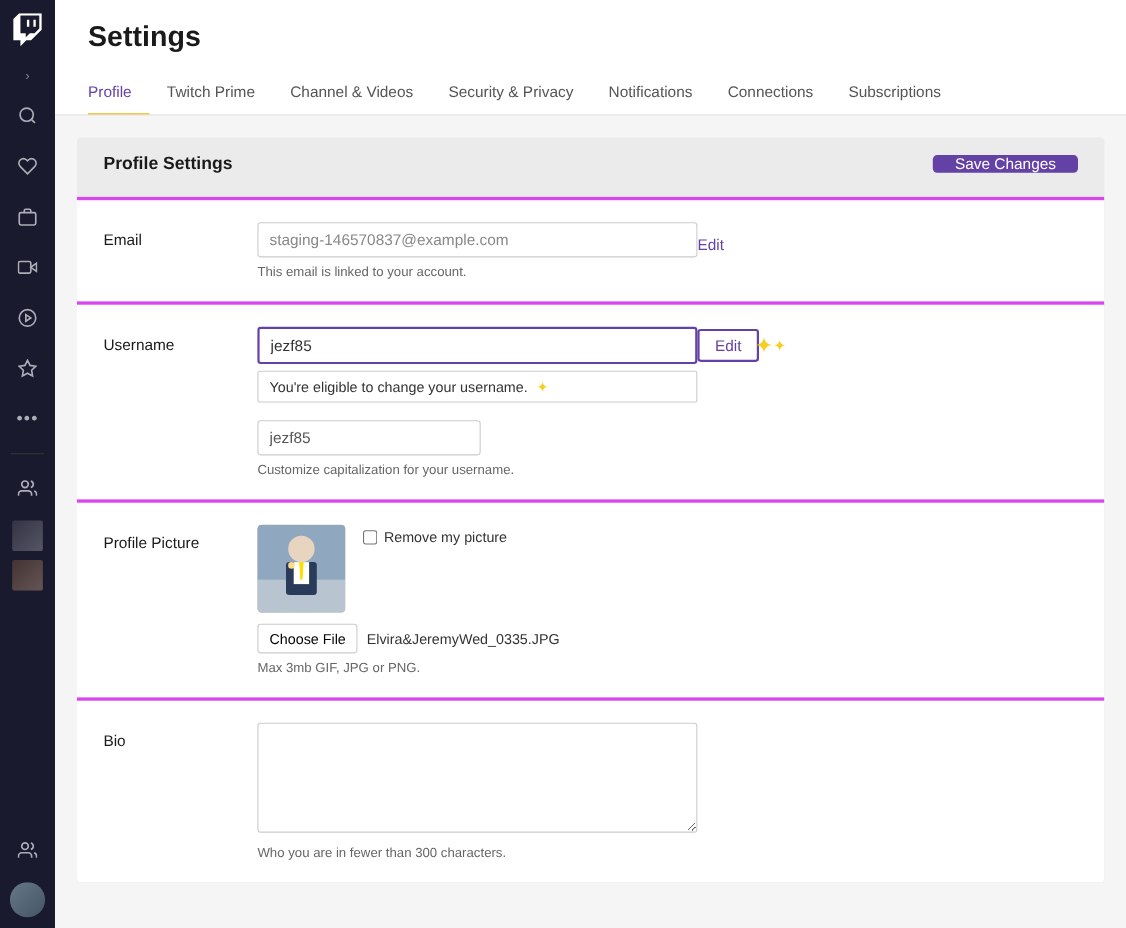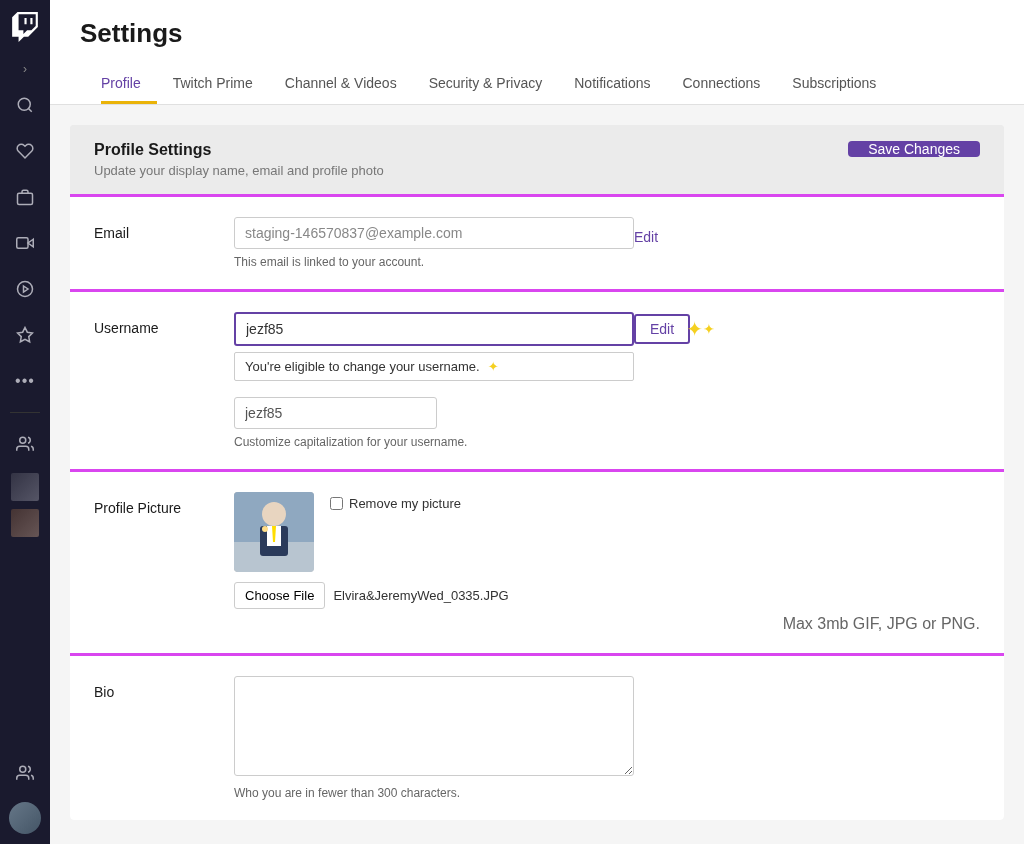--- a/index.html
+++ b/index.html
@@ -70,23 +70,22 @@
       font-size: 14px;
       color: #555;
       cursor: pointer;
       border-bottom: 3px solid transparent;
       white-space: nowrap;
       text-decoration: none;
     }
     .tab:first-child { padding-left: 0; }
     .tab.active {
       color: #6441a5;
-      border-bottom: 3px solid #eab308;
+      border-bottom: 1px solid #eab308;
       font-weight: 500;
-      margin-left: 21px;
     }
 
     
     .content-area {
       padding: 0;
     }
 
     
     .section-card {
       background: #ebebeb;
@@ -248,23 +247,22 @@
       padding: 5px 10px;
       border-radius: 3px;
       font-size: 13px;
       cursor: pointer;
     }
     .file-name {
       font-size: 13px;
       color: #333;
     }
     .file-hint {
-      font-size: 16px;
+      font-size: 12px;
       color: #666;
-      text-align: right;
     }
 
     
     .bio-textarea {
       width: 100%;
       max-width: 400px;
       height: 100px;
       padding: 8px;
       border: 1px solid #ccc;
       border-radius: 3px;
@@ -369,21 +367,20 @@
     </nav>
   </div>
 
   <div class="content-area">
 
     <div class="section-card">
 
       <div class="section-header">
         <div>
           <div class="section-title">Profile Settings</div>
-          <div class="section-subtitle">Update your display name, email and profile photo</div>
         </div>
         <button class="save-btn">Save Changes</button>
       </div>
 
       <div class="form-row">
         <div class="form-label">Email</div>
         <div class="form-field">
           <div class="input-row">
             <input type="text" class="text-input" readonly="" style="color: rgb(136, 136, 136);" value="staging-146570837@example.com">
             <a class="edit-link">Edit</a>

